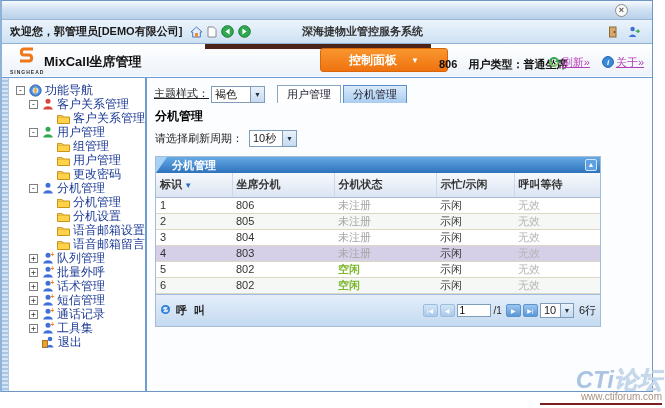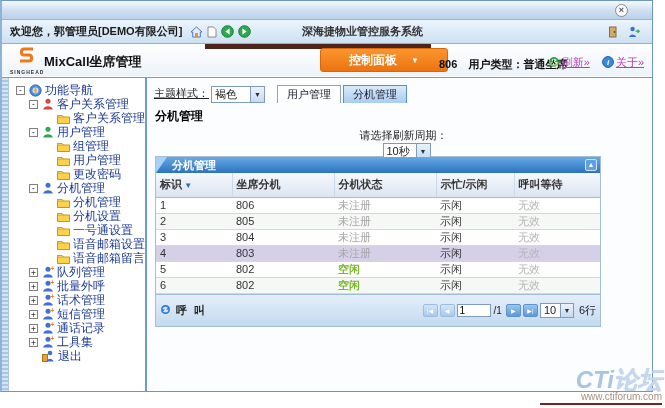--- a/index.html
+++ b/index.html
@@ -47,21 +47,21 @@
   .theme-row .lbl { margin:0 2px 2px 2px;text-decoration:underline; }
   .fselect { height:17px; border:1px solid #7f9db9; background:#fff; display:inline-flex; align-items:center; font-size:11px; color:#222; padding-left:3px; cursor:pointer; }
   .fselect .val { flex:1; }
   .sel-arrow { width:14px; height:15px; background:linear-gradient(#eaf2fb,#c6daf0); border-left:1px solid #7f9db9; font-size:7px; color:#234; display:flex; align-items:center; justify-content:center; margin-left:4px; }
   .w-theme { width:54px; } .w-period { width:48px; margin-left:6px; }
   .tabs { display:flex; margin-left:12px; }
   .tab { height:18px; padding:0 9px; font-size:11px; color:#223; border:1px solid #8aa5c0; border-bottom:none; background:#fff; display:flex; align-items:center; margin-right:2px; cursor:pointer; }
   .tab.active { background:linear-gradient(#d9eafa,#a9cdf0); border-color:#5c8fc6; }
 
   .section-title { font-size:12px; font-weight:bold; color:#000; margin:5px 0 3px 3px; }
-  .refresh-row { display:flex; align-items:center; font-size:11px; color:#222; height:20px; margin-left:3px;flex-direction:column; }
+  .refresh-row { display:flex; align-items:center; font-size:11px; color:#222; height:20px; margin-left:3px; }
 
   .panel { width:446px; margin:8px 0 0 3px; border:1px solid #a8bcd4; background:#fff; }
   .panel-title { height:16px; background:linear-gradient(#66aae6,#2e72bc); color:#fff; font-size:11px; font-weight:bold; display:flex; align-items:center; padding-left:16px; position:relative; }
   .panel-title::before { content:""; position:absolute; left:0; top:0; border-top:16px solid #a6d2f4; border-right:11px solid transparent; }
   .panel-title .pt-text { position:relative; }
   .panel-min { position:absolute; right:3px; top:2px; width:12px; height:12px; background:#5ea0e0; border:1px solid #cfe4f8; border-radius:2px; color:#fff; font-size:7px; line-height:10px; text-align:center; cursor:pointer; }
   table { width:100%; border-collapse:collapse; table-layout:fixed; font-size:11px; }
   th { height:24px; background:linear-gradient(#f6f9fd,#dbe4f2); border-bottom:1px solid #aab8d0; border-right:1px solid #cdd8e8; text-align:left; padding:0 4px; font-weight:bold; color:#333; overflow:hidden; white-space:nowrap; }
   th:last-child { border-right:none; }
   .sort { color:#2a6db8; font-size:8px; }
@@ -275,29 +275,20 @@
               </span>
               <span class="tree-label">分机设置</span>
             </div>
             <div class="tree-item lvl2">
               <span class="ticon">
                 <svg width="13" height="11" viewBox="0 0 13 11">
                   <path d="M0.5 2.5 L5 2.5 L6.5 4 L12.5 4 L12.5 10.5 L0.5 10.5 Z" fill="#ffd24a" stroke="#c99417"></path>
                   <path d="M0.5 2.5 L5 2.5 L6.5 4 L0.5 4 Z" fill="#ffe9a8" stroke="#c99417" stroke-width="0.8"></path>
                 </svg>
               </span>
-              <span class="tree-label">一号通设置</span>
-            </div>
-            <div class="tree-item lvl2">
-              <span class="ticon">
-                <svg width="13" height="11" viewBox="0 0 13 11">
-                  <path d="M0.5 2.5 L5 2.5 L6.5 4 L12.5 4 L12.5 10.5 L0.5 10.5 Z" fill="#ffd24a" stroke="#c99417"></path>
-                  <path d="M0.5 2.5 L5 2.5 L6.5 4 L0.5 4 Z" fill="#ffe9a8" stroke="#c99417" stroke-width="0.8"></path>
-                </svg>
-              </span>
               <span class="tree-label">语音邮箱设置</span>
             </div>
             <div class="tree-item lvl2">
               <span class="ticon">
                 <svg width="13" height="11" viewBox="0 0 13 11">
                   <path d="M0.5 2.5 L5 2.5 L6.5 4 L12.5 4 L12.5 10.5 L0.5 10.5 Z" fill="#ffd24a" stroke="#c99417"></path>
                   <path d="M0.5 2.5 L5 2.5 L6.5 4 L0.5 4 Z" fill="#ffe9a8" stroke="#c99417" stroke-width="0.8"></path>
                 </svg>
               </span>
               <span class="tree-label">语音邮箱留言</span>

